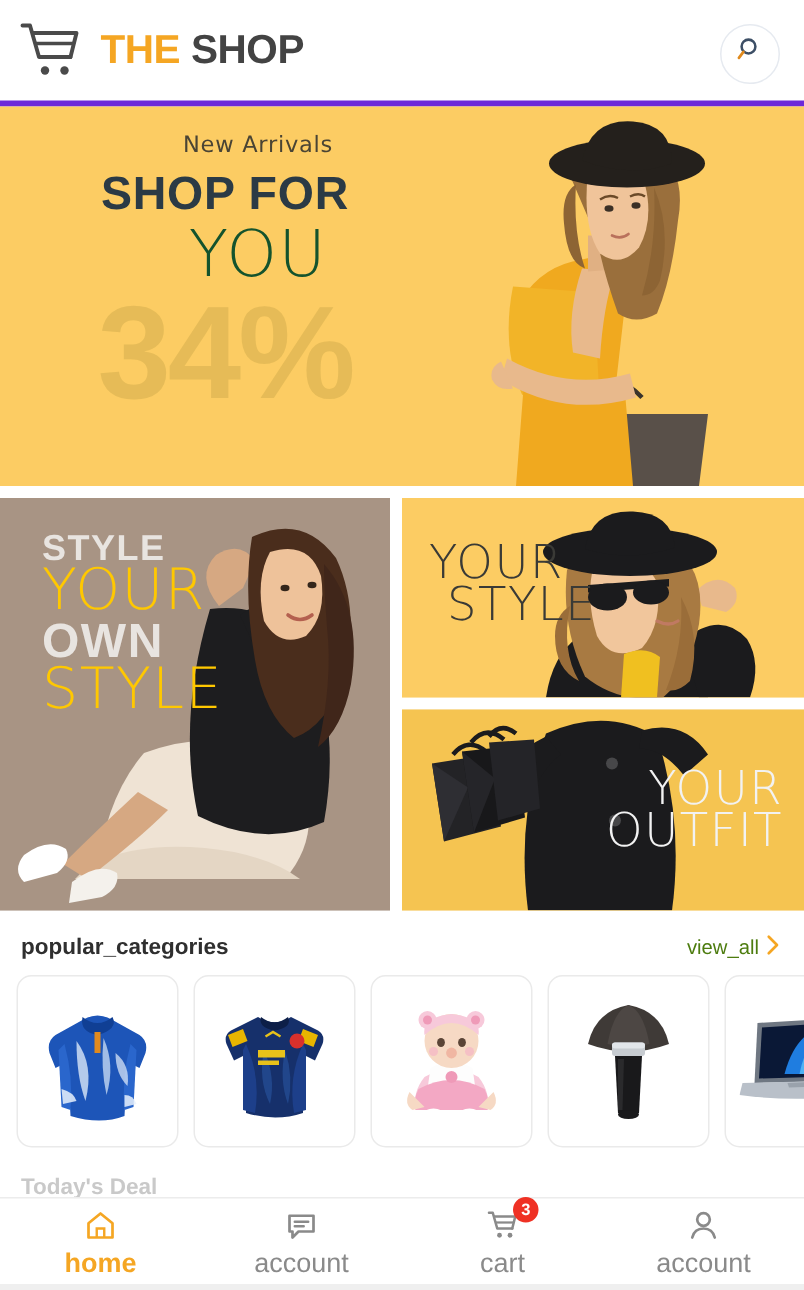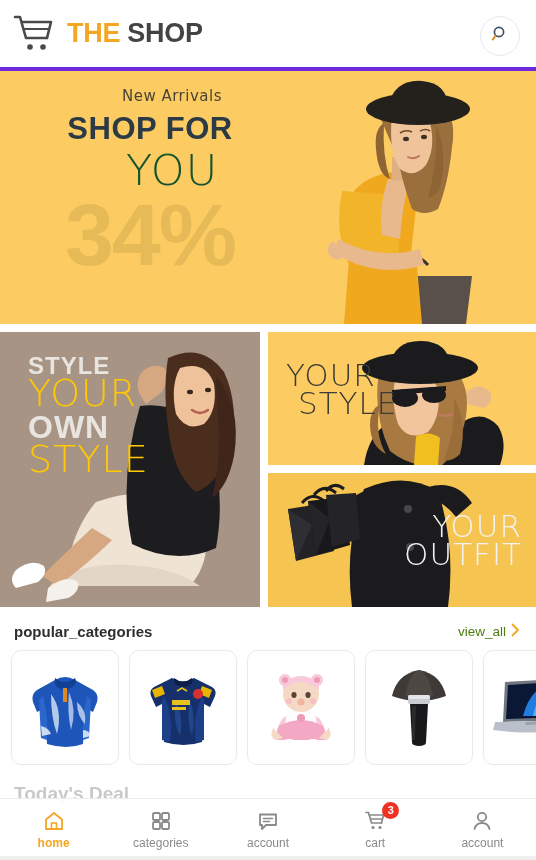--- a/index.html
+++ b/index.html
@@ -93,34 +93,34 @@
   .cat-card {
     flex:0 0 108px; width:108px; height:115px;
     border:1px solid #eaeaea; border-radius:10px; background:#fff;
     display:flex; align-items:center; justify-content:center;
     overflow:hidden;
   }
   .cat-card svg { display:block; }
 
   
   .deal-head { padding:18px 16px 0 14px; }
-  .deal-title { font-size:19px; font-weight:700; color:#c9c9c9; }
+  .deal-title { font-size:15px; font-weight:700; color:#c9c9c9; }
 
   
   .bottom-nav {
     position:absolute; left:0; bottom:0; width:536px; height:62px;
     background:rgba(255,255,255,0.93);
     border-top:1px solid #ececec;
     display:flex; align-items:center;
   }
   .nav-item {
     flex:1; display:flex; flex-direction:column; align-items:center;
     gap:4px; position:relative;
   }
-  .nav-label { font-size:12px; color:#8a8a8a; }
+  .nav-label { font-size:18px; color:#8a8a8a; }
   .nav-item.active .nav-label { color:#f5a623; font-weight:700; }
   .nav-icon { height:22px; display:flex; align-items:center; justify-content:center; position:relative; }
   .badge {
     position:absolute; top:-8px; right:-13px;
     min-width:17px; height:17px; border-radius:50%;
     background:#ef3124; color:#fff; font-size:11px; font-weight:700;
     display:flex; align-items:center; justify-content:center;
   }
   .safe-bar { position:absolute; left:0; bottom:0; width:536px; height:4px; background:#efefef; }
 </style>
@@ -406,31 +406,20 @@
     <div class="nav-item active">
       <span class="nav-icon">
         <svg width="22" height="22" viewBox="0 0 22 22">
           <path d="M3 9.5 L11 3 L19 9.5 L19 19 L3 19 Z" fill="none" stroke="#f5a623" stroke-width="1.8" stroke-linejoin="round"></path>
           <path d="M8.5 19 L8.5 13 L13.5 13 L13.5 19" fill="none" stroke="#f5a623" stroke-width="1.6"></path>
         </svg>
       </span>
       <span class="nav-label">home</span>
     </div>
 
-    <div class="nav-item">
-      <span class="nav-icon">
-        <svg width="22" height="22" viewBox="0 0 22 22">
-          <rect x="3" y="3" width="7" height="7" rx="1.6" fill="none" stroke="#8a8a8a" stroke-width="1.8"></rect>
-          <rect x="12" y="3" width="7" height="7" rx="1.6" fill="none" stroke="#8a8a8a" stroke-width="1.8"></rect>
-          <rect x="3" y="12" width="7" height="7" rx="1.6" fill="none" stroke="#8a8a8a" stroke-width="1.8"></rect>
-          <rect x="12" y="12" width="7" height="7" rx="1.6" fill="none" stroke="#8a8a8a" stroke-width="1.8"></rect>
-        </svg>
-      </span>
-      <span class="nav-label">categories</span>
-    </div>
 
     <div class="nav-item">
       <span class="nav-icon">
         <svg width="22" height="22" viewBox="0 0 22 22">
           <path d="M3 4.5 L19 4.5 L19 15 L9 15 L5 19 L5 15 L3 15 Z" fill="none" stroke="#8a8a8a" stroke-width="1.8" stroke-linejoin="round"></path>
           <path d="M6.5 8.5 L15.5 8.5 M6.5 11.5 L12.5 11.5" stroke="#8a8a8a" stroke-width="1.6" stroke-linecap="round"></path>
         </svg>
       </span>
       <span class="nav-label">account</span>
     </div>

